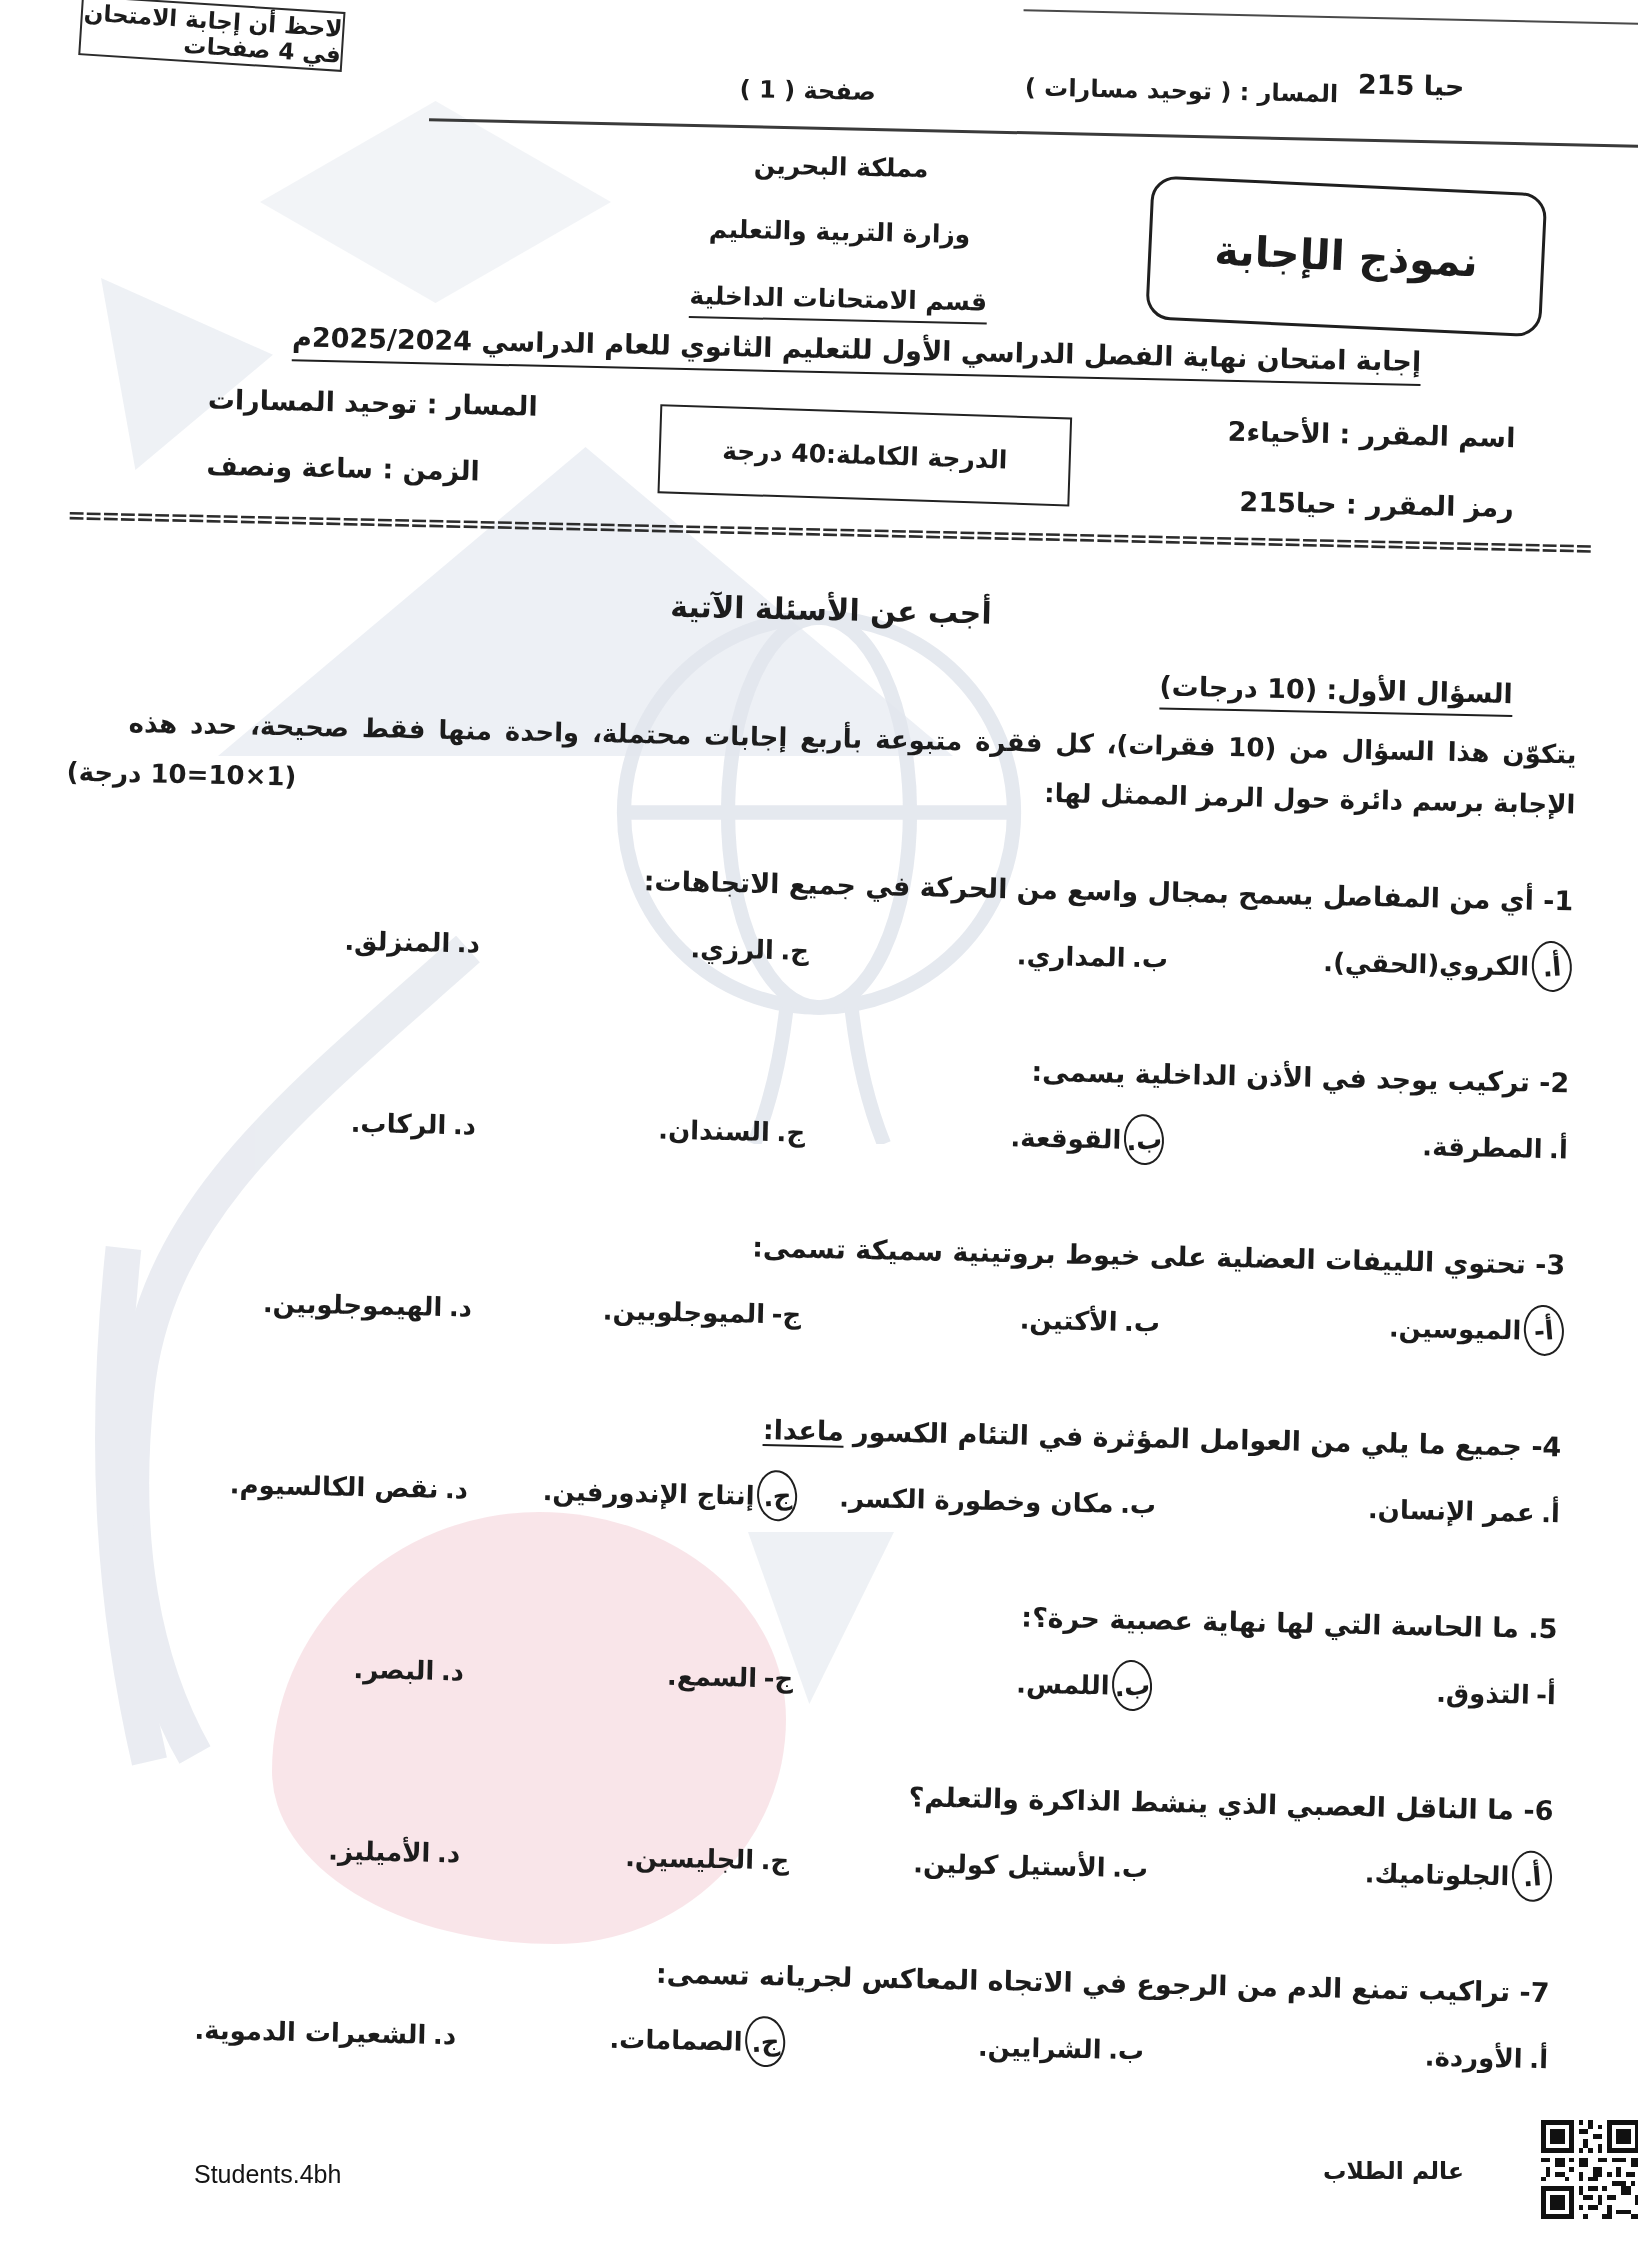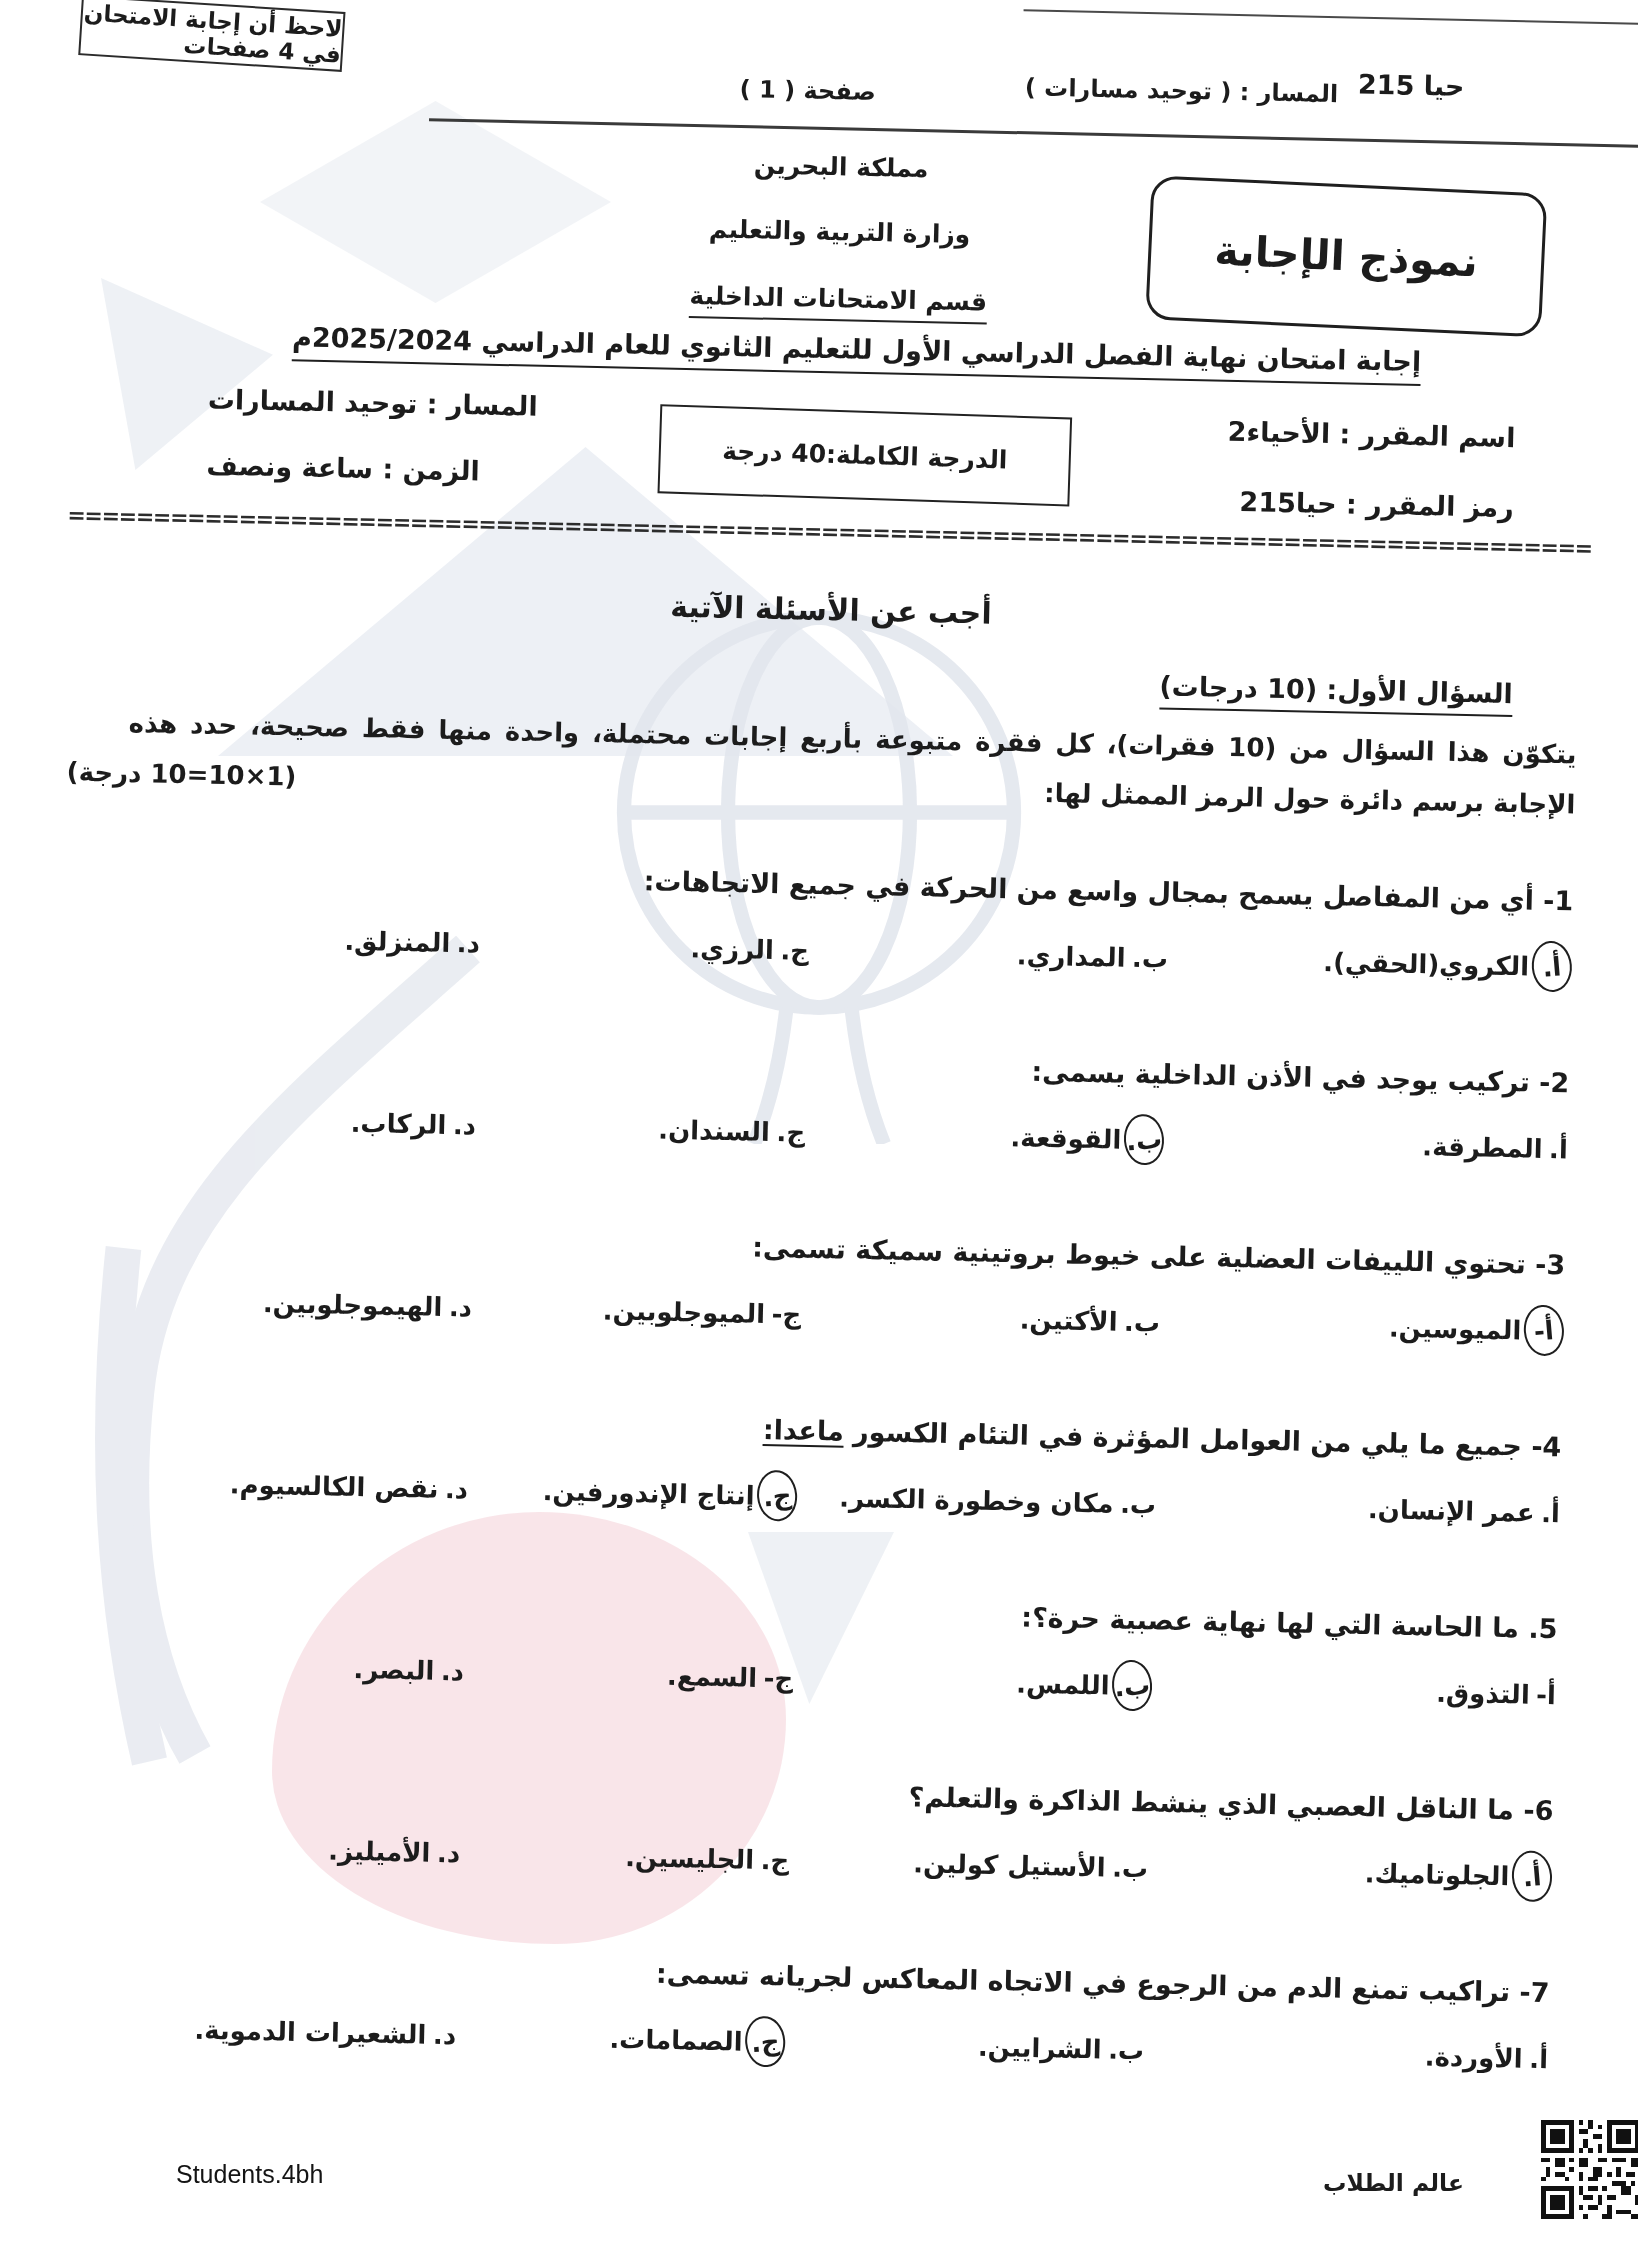--- a/index.html
+++ b/index.html
@@ -58,22 +58,22 @@
   .stem{text-align:right;font-size:27px;font-weight:700;}
   .options{display:grid;grid-template-columns:27% 24% 22% 27%;direction:rtl;
     margin-top:25px;font-size:26px;font-weight:700;align-items:center;}
   .option{display:flex;align-items:center;direction:rtl;}
   .opt-label{margin-left:6.5px;}
   .circled{display:inline-flex;align-items:center;justify-content:center;
     width:36px;height:47px;border:2.3px solid #1f1f1f;border-radius:50%;
     transform:rotate(-6deg);margin-left:2.6px;flex:0 0 auto;}
 
   
-  .footer-left{left:176px;top:2160px;font-size:25px;font-family:"Liberation Sans",sans-serif;color:#141414;z-index:3;}
-  .footer-right{left:1323px;top:2157px;font-size:23.4px;font-weight:700;z-index:3;margin-top:12px;}
+  .footer-left{left:194px;top:2160px;font-size:25px;font-family:"Liberation Sans",sans-serif;color:#141414;z-index:3;}
+  .footer-right{left:1323px;top:2157px;font-size:23.4px;font-weight:700;z-index:3;}
   .qr{left:1541px;top:2117px;width:99px;height:105px;z-index:3;}
 
   
   .wm{z-index:0;position:absolute;}
   .wm-diamond{left:260px;top:101px;width:351px;height:202px;background:#eef0f4;
     clip-path:polygon(50% 0,100% 50%,50% 100%,0 50%);opacity:.75;}
   .wm-triangle{left:218px;top:447px;width:735px;height:309px;background:#e9ecf2;
     clip-path:polygon(50% 0,100% 100%,0 100%);opacity:.8;}
   .wm-wedge2{left:101px;top:278px;width:172px;height:192px;background:#eaedf2;
     clip-path:polygon(0 0,100% 40%,20% 100%);opacity:.8;}

